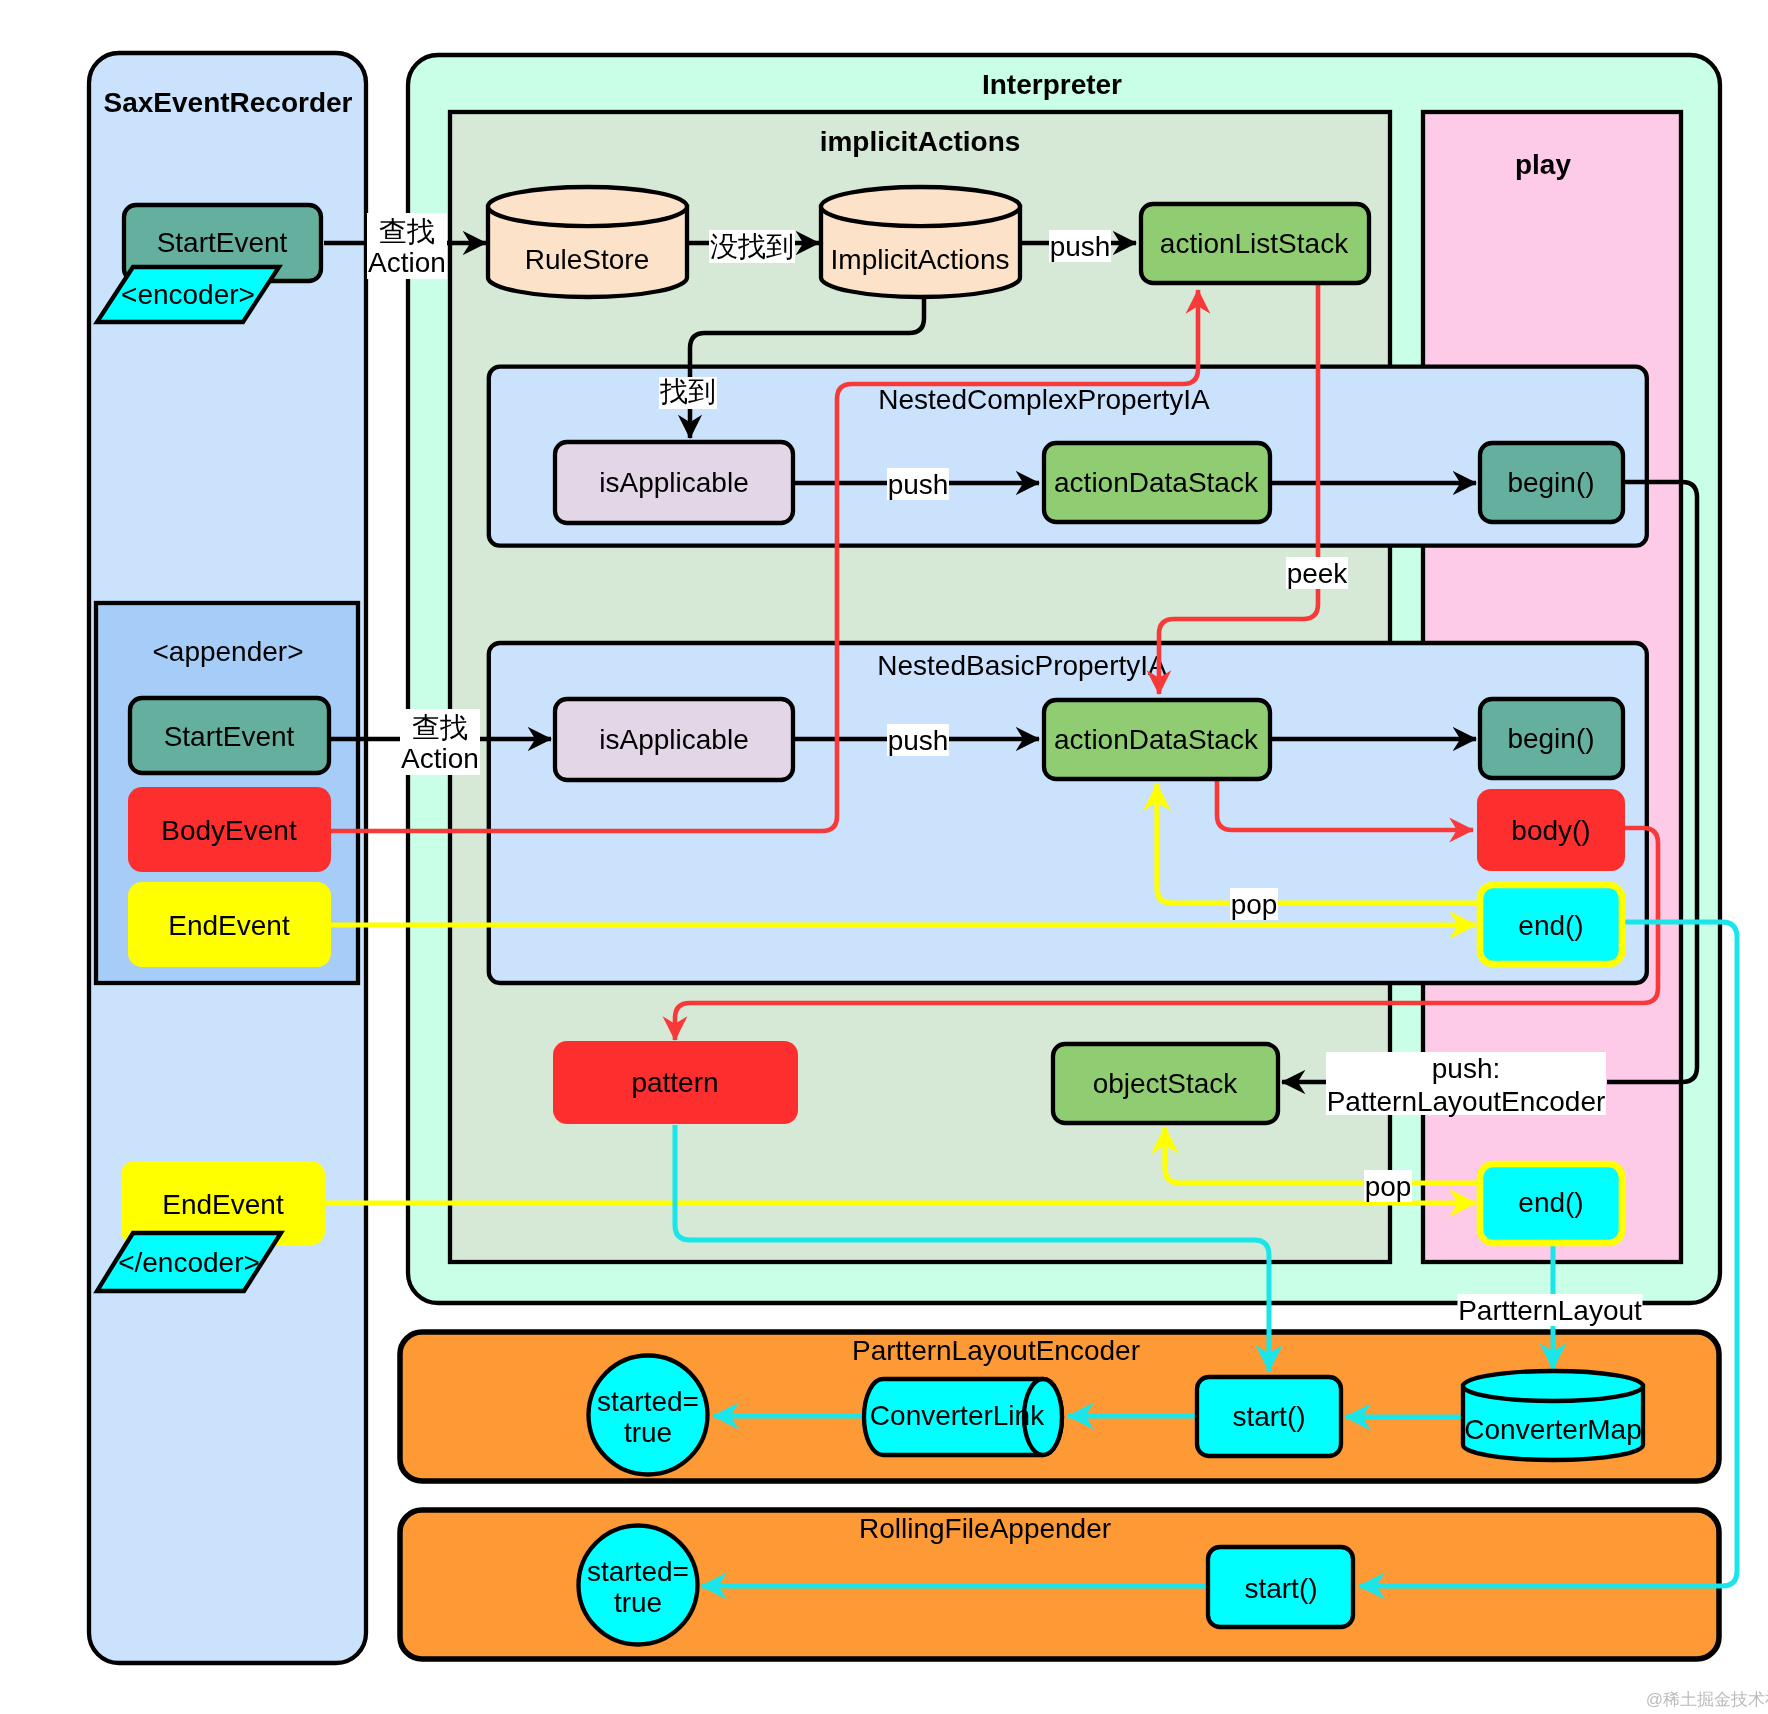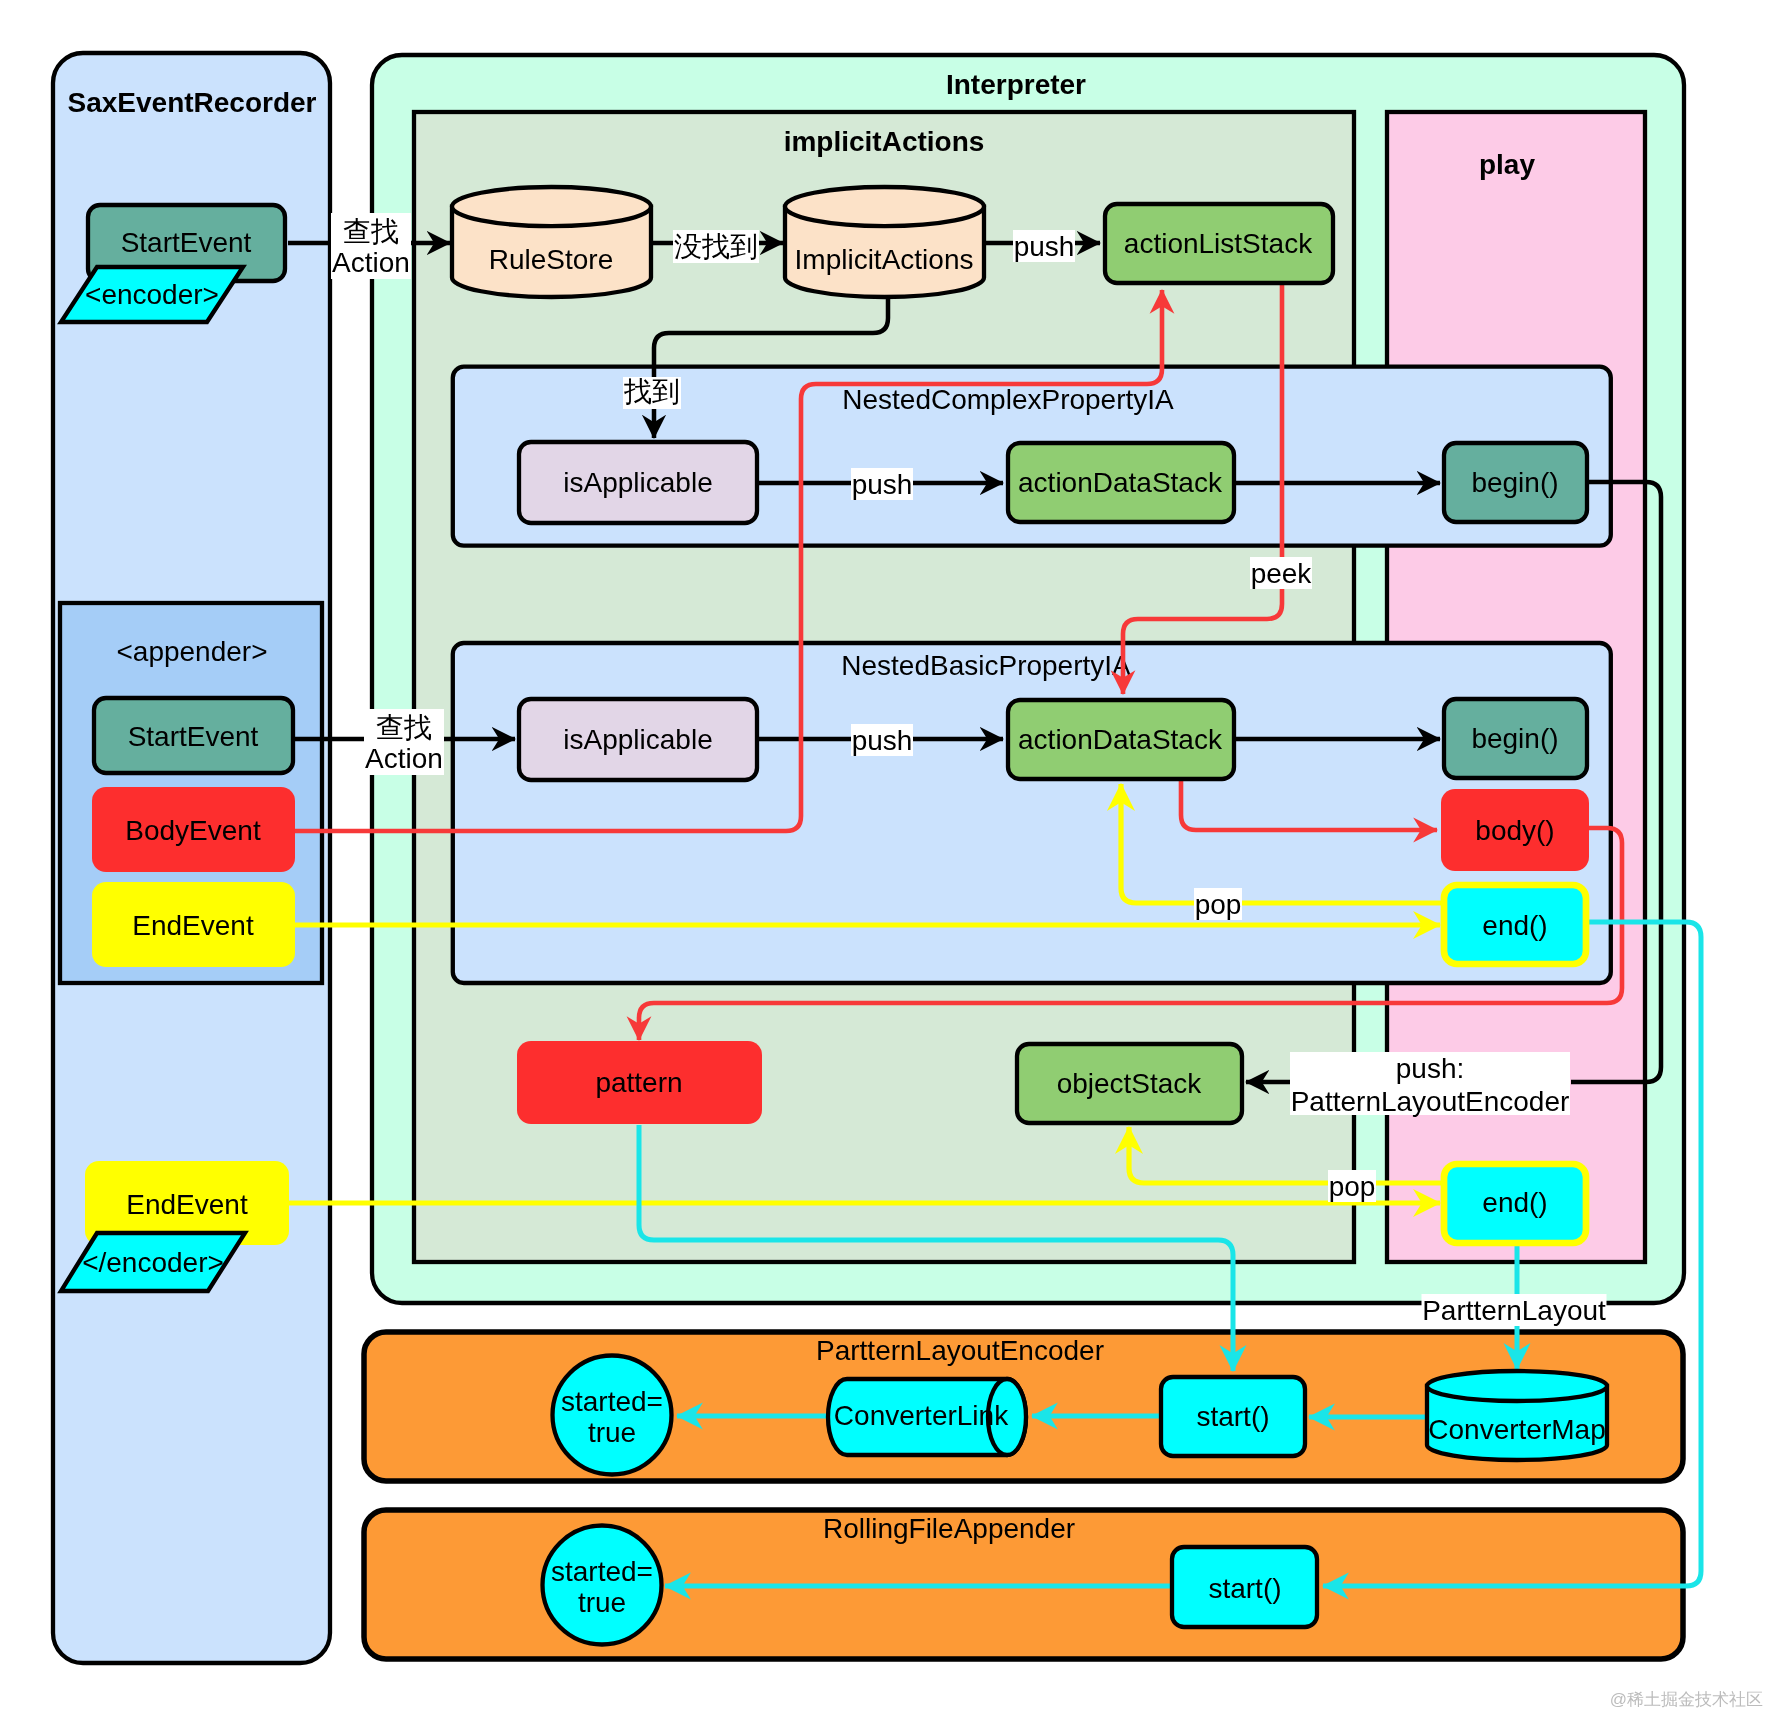--- a/index.html
+++ b/index.html
@@ -1,18 +1,18 @@
 <!DOCTYPE html>
 <html><head>
 <meta charset="utf-8">
 <style>
   html,body{margin:0;padding:0;background:#fff;}
   body{width:1768px;height:1714px;overflow:hidden;
        font-family:"Liberation Sans",sans-serif;}
-  #stage{position:relative;width:1460px;height:1714px;}
+  #stage{position:relative;width:1460px;height:1714px;margin-left:36px;}
   svg{display:block;}
 </style>
 </head>
 <body>
 
 <div id="stage">
 <svg id="diagram" width="1768" height="1714" viewBox="0 0 1768 1714" xmlns="http://www.w3.org/2000/svg">
 <defs>
 <marker id="ar-blk" viewBox="0 0 10 10" refX="9.6" refY="5" markerWidth="5.4" markerHeight="5.6" orient="auto-start-reverse" markerUnits="strokeWidth">
           <path d="M 0 0 L 10 5 L 0 10 L 3.1 5 Z" fill="#000000"></path>

